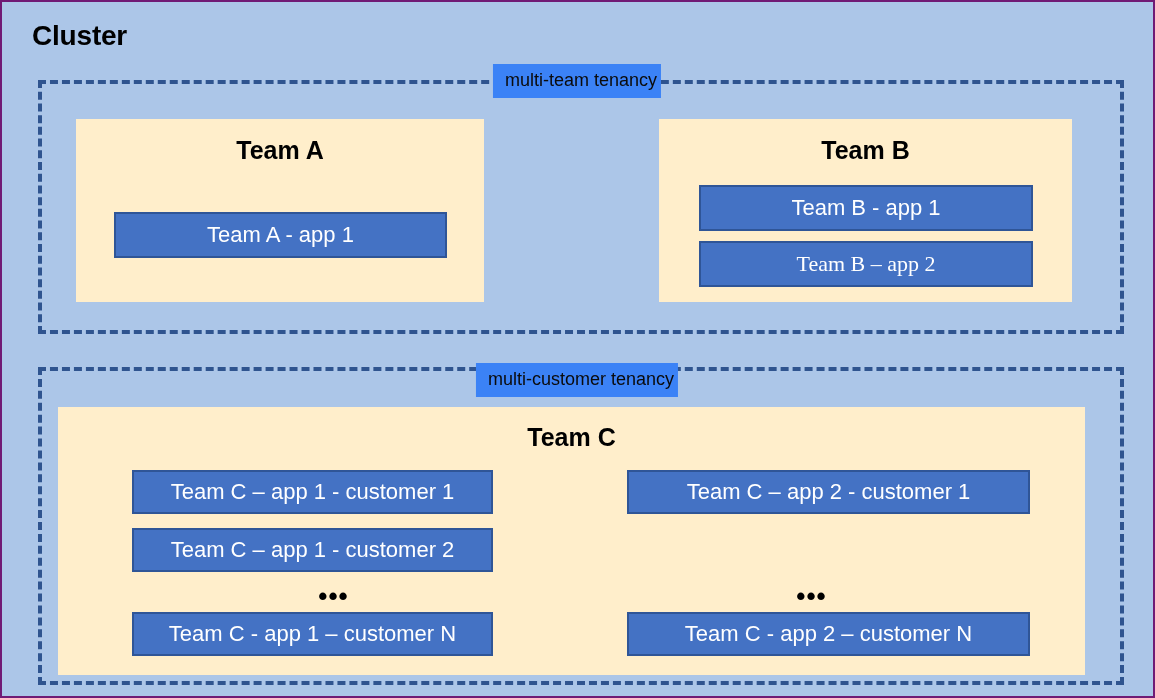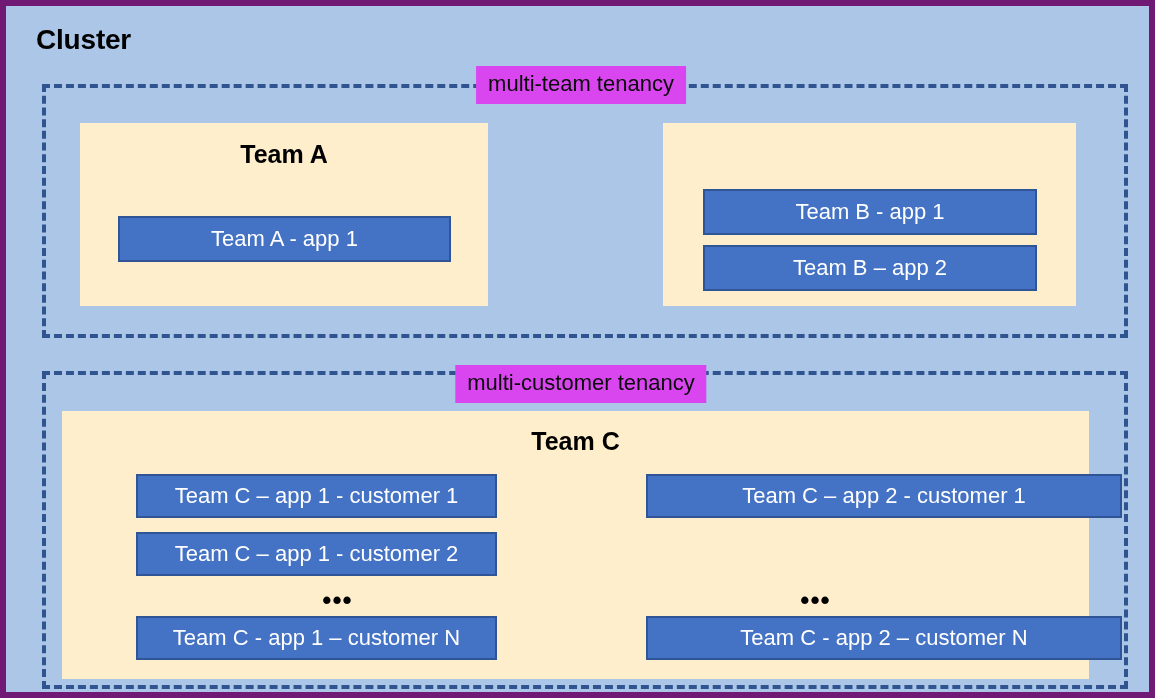--- a/index.html
+++ b/index.html
@@ -11,21 +11,21 @@
     font-family: "Liberation Sans", sans-serif;
   }
 
   
   #diagram-canvas {
     position: relative;
     width: 1155px;
     height: 698px;
     box-sizing: border-box;
     background: #acc6e8;
-    border: 6px solid #701a75;
+    border: 2px solid #701a75;
     overflow: hidden;
   }
 
   
   .cluster-title {
     position: absolute;
     left: 30px;
     top: 18px;
     font-size: 28px;
     font-weight: bold;
@@ -49,25 +49,25 @@
   }
   #multi-customer-group {
     left: 36px;
     top: 365px;
     width: 1086px;
     height: 318px;
   }
 
   .tenancy-label {
     position: absolute;
-    background: #d946ef;
+    background: #3b82f6;
     color: #0b0b0b;
-    font-size: 22px;
+    font-size: 18px;
     line-height: 1;
-    padding: 7px 12px 9px 12px;
+    padding: 7px 4px 9px 12px;
     white-space: nowrap;
     transform: translate(-50%, -50%);
   }
   #multi-team-label {
     left: 575px;
     top: 79px;
   }
   #multi-customer-label {
     left: 575px;
     top: 366px;
@@ -140,25 +140,26 @@
     left: 40px;
     top: 66px;
     width: 334px;
     height: 46px;
   }
   #team-b-app-2 {
     left: 40px;
     top: 122px;
     width: 334px;
     height: 46px;
+    font-family: Liberation Serif, serif;
   }
 
   
   .team-c-col-left  { left: 74px;  width: 361px; }
-  .team-c-col-right { left: 584px; width: 476px; }
+  .team-c-col-right { left: 569px; width: 403px; }
   .tc-row-1 { top: 63px;  height: 44px; }
   .tc-row-2 { top: 121px; height: 44px; }
   .tc-row-n { top: 205px; height: 44px; text-align: center; }
 
   
   .ellipsis {
     position: absolute;
     font-size: 26px;
     font-weight: bold;
     line-height: 1;
@@ -180,20 +181,21 @@
   <div id="multi-team-group" class="tenancy-group"></div>
 
   <div id="multi-team-label" class="tenancy-label">multi-team tenancy</div>
 
   <div id="team-a-box" class="team-box">
     <div class="team-heading">Team A</div>
     <div id="team-a-app-1" class="app-chip">Team A - app 1</div>
   </div>
 
   <div id="team-b-box" class="team-box">
+    <div class="team-heading">Team B</div>
     <div id="team-b-app-1" class="app-chip">Team B - app 1</div>
     <div id="team-b-app-2" class="app-chip">Team B – app 2</div>
   </div>
 
   <div id="multi-customer-group" class="tenancy-group"></div>
 
   <div id="multi-customer-label" class="tenancy-label">multi-customer tenancy</div>
 
   <div id="team-c-box" class="team-box">
     <div class="team-heading">Team C</div>

